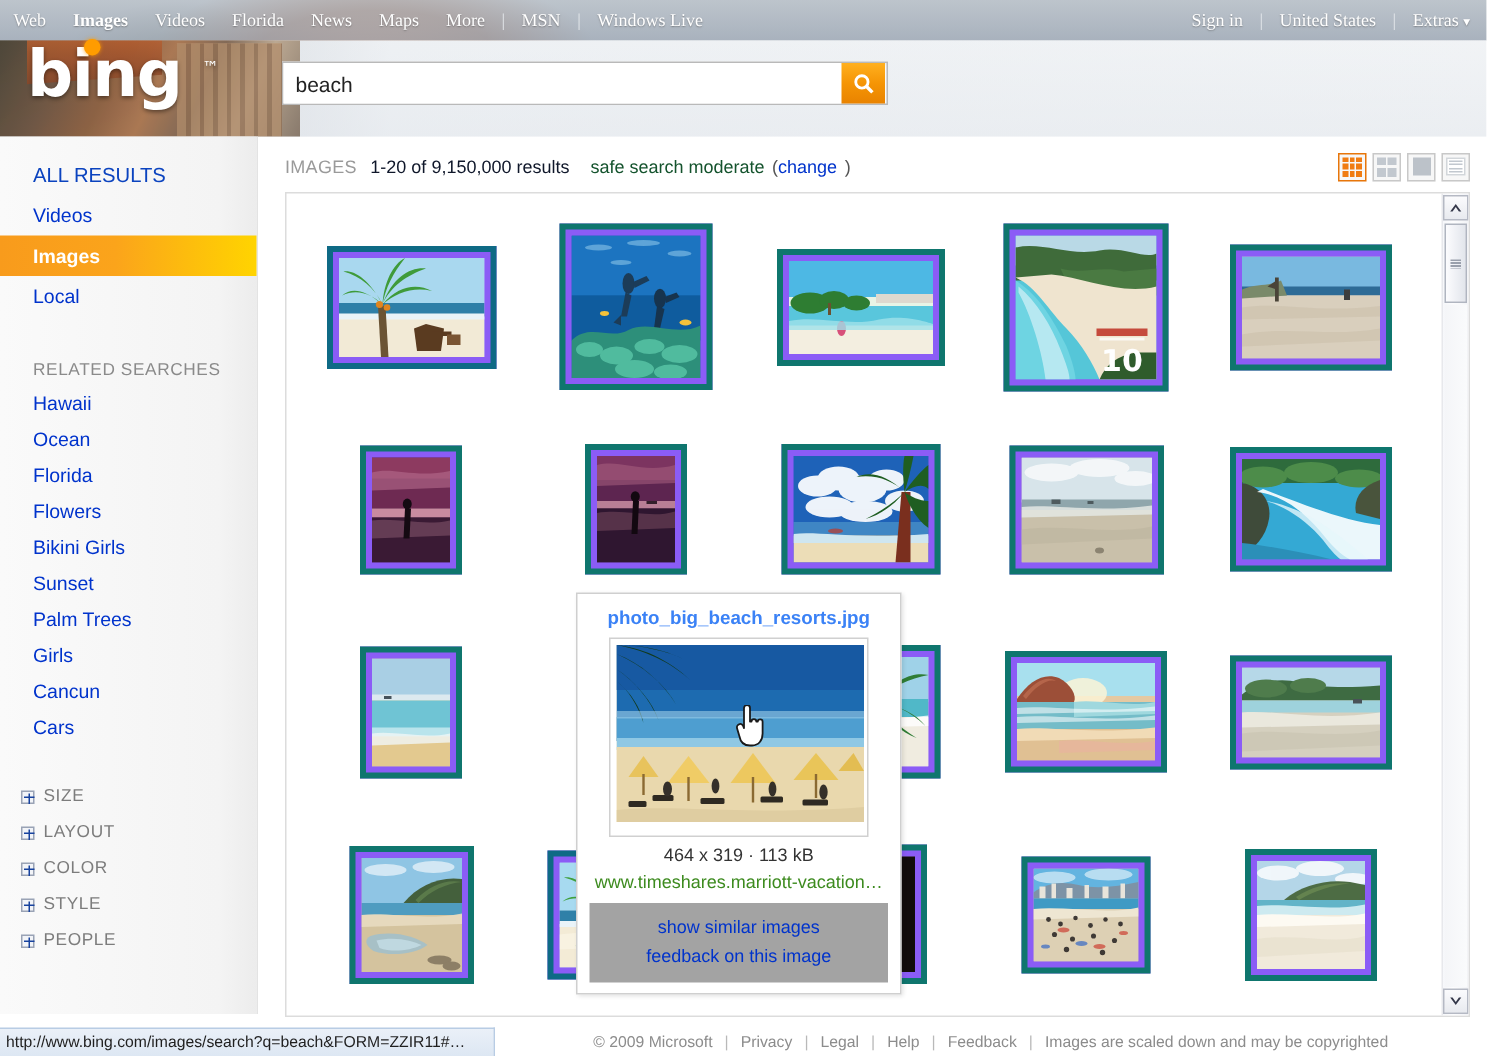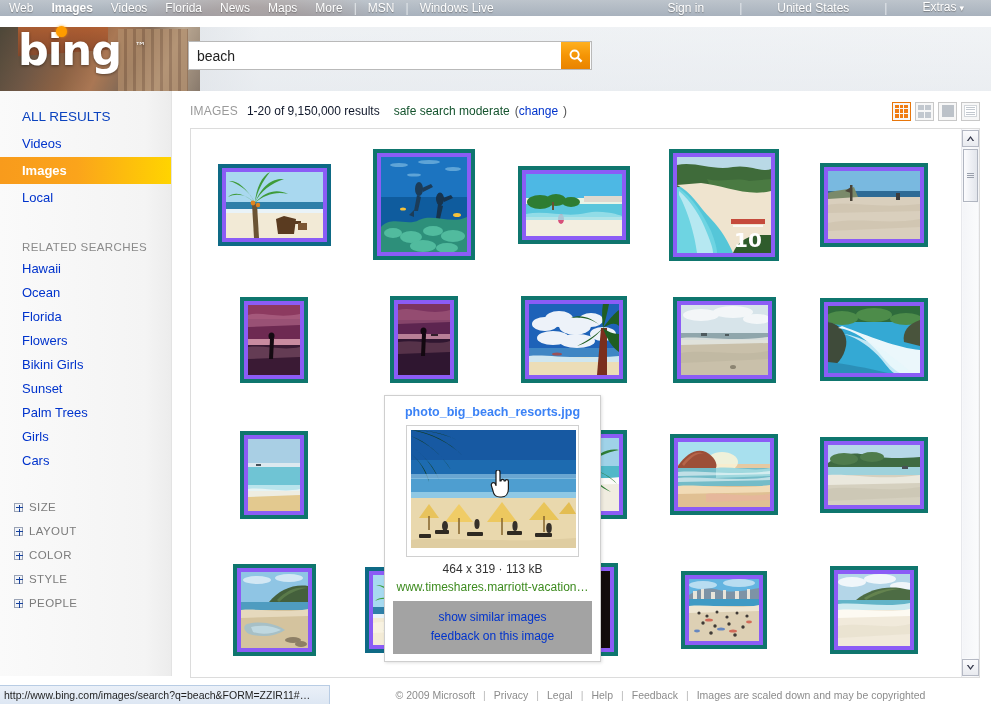--- a/index.html
+++ b/index.html
@@ -8,38 +8,39 @@
     margin: 0; padding: 0;
     width: 991px; height: 704px;
     overflow: hidden;
     font-family: "Liberation Sans", sans-serif;
     background: #ffffff;
   }
   #page { position: relative; width: 991px; height: 704px; background:#fff; }
 
   
   #topnav {
-    position: absolute; left:0; top:0; width:991px; height:16px;
+    position: absolute; left:0; top:0; width:991px; height:27px;
     background:
       linear-gradient(to bottom, rgba(190,198,206,0.78), rgba(168,178,190,0.82)),
       radial-gradient(ellipse 150px 60px at 250px 40px, #c96a32 0%, #8d4a26 55%, rgba(141,74,38,0) 100%),
       radial-gradient(ellipse 120px 70px at 120px 50px, #5c5f4a 0%, rgba(92,95,74,0) 70%),
       linear-gradient(to bottom, #b9bec4 0%, #a9b1ba 100%);
     display:flex; align-items:center;
     font-size:12px;
     overflow:hidden;
+    font-family:Liberation Serif, serif;
   }
   #topnav .nv {
     color:#ffffff; padding:0 9px; line-height:27px;
     text-shadow: 0 1px 1px rgba(80,80,80,0.55);
     white-space:nowrap; cursor:pointer;
   }
   #topnav .nv.sel { font-weight:bold; color:#fff; }
   #topnav .sep { color:#e2e6ea; padding:0 2px; line-height:27px; }
-  #topnav .right { margin-left:auto; display:flex; align-items:center; padding-right:18px;gap:24px; }
+  #topnav .right { margin-left:auto; display:flex; align-items:center; padding-right:2px; }
 
   
   #headerband {
     position:absolute; left:0; top:27px; width:991px; height:64px;
     background:
       linear-gradient(to bottom, rgba(236,239,242,0.30), rgba(228,232,237,0.55)),
       linear-gradient(to right,
         #3c3a30 0px, #6a5344 40px, #8e6346 90px, #b0765033 150px,
         rgba(222,226,231,0.9) 200px, #eef1f4 260px, #f3f5f7 991px);
     overflow:hidden;
@@ -322,20 +323,21 @@
     <div id="relgap"></div>
     <div class="sectitle">RELATED SEARCHES</div>
     <span class="rel">Hawaii</span>
     <span class="rel">Ocean</span>
     <span class="rel">Florida</span>
     <span class="rel">Flowers</span>
     <span class="rel">Bikini Girls</span>
     <span class="rel">Sunset</span>
     <span class="rel">Palm Trees</span>
     <span class="rel">Girls</span>
+    <span class="rel">Cancun</span>
     <span class="rel">Cars</span>
 
     <div id="filtergap"></div>
     <div class="filt">
       <span class="plusbox"></span>
       <span>SIZE</span>
     </div>
     <div class="filt">
       <span class="plusbox"></span>
       <span>LAYOUT</span>

